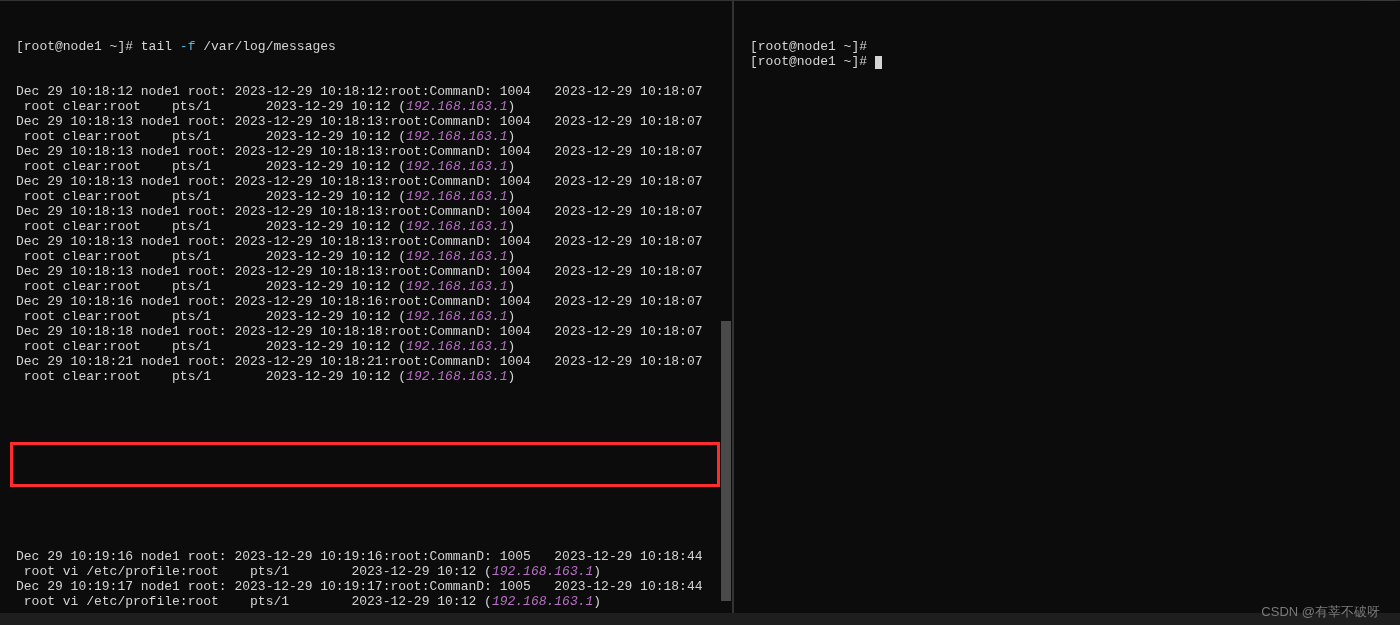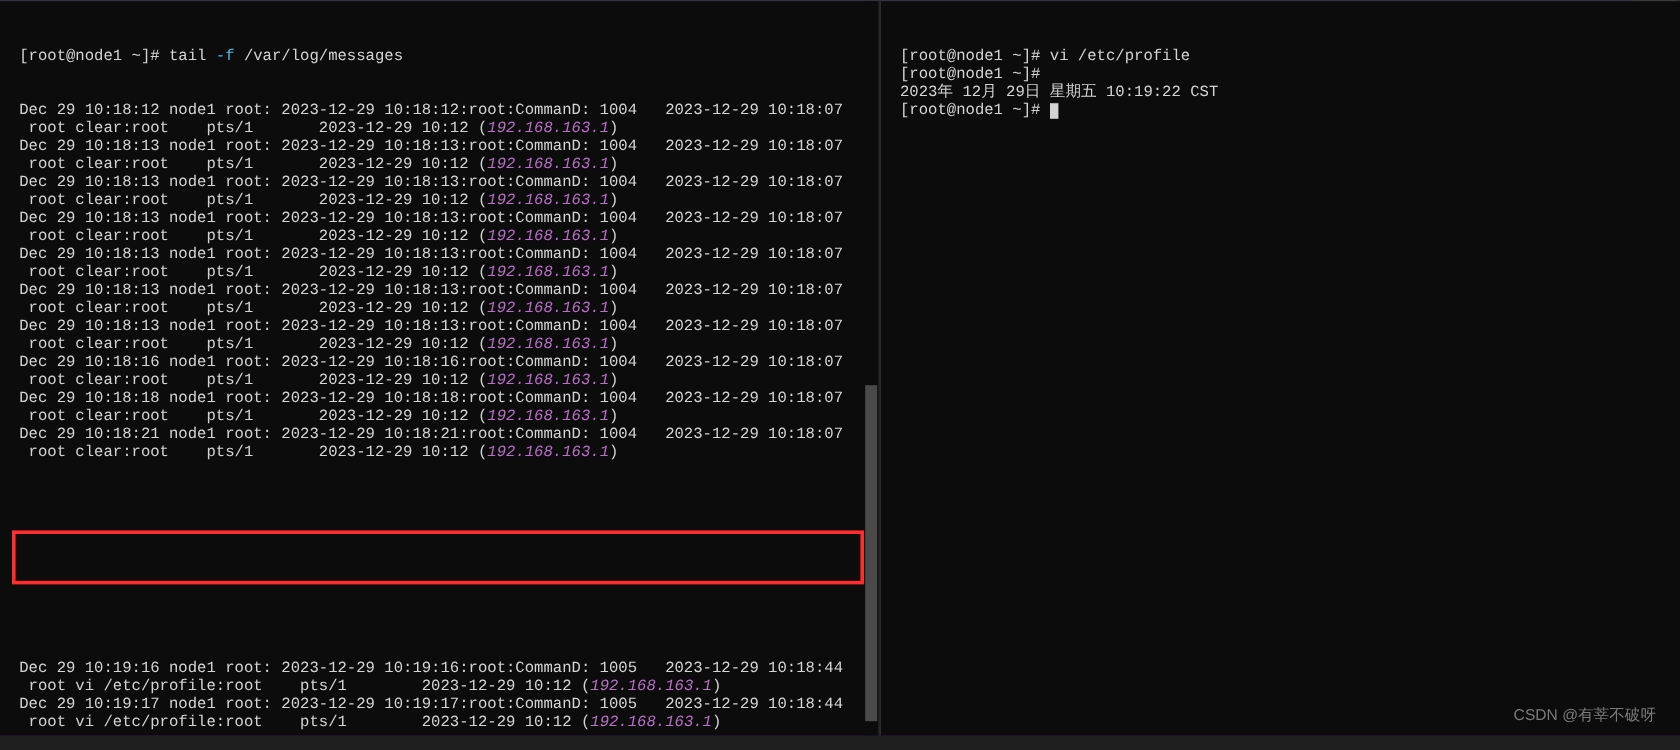--- a/index.html
+++ b/index.html
@@ -65,21 +65,21 @@
   .scrollbar-thumb {
     position: absolute;
     right: 1px;
     width: 10px;
     background: #4a4a4a;
     border-radius: 0;
   }
   .watermark {
     position: absolute;
     right: 20px;
-    bottom: 20px;
+    bottom: 4px;
     color: #7a7a7a;
     font-family: sans-serif;
     font-size: 13px;
   }
   .close-btn {
     position: absolute;
     top: -1px;
     right: 3px;
     width: 36px;
     height: 3px;
@@ -104,18 +104,18 @@
     
 
     <div class="highlight-box" style="left:10px; top:441px; width:710px; height:45px;"></div>
 
     <div class="scrollbar-v">
       <div class="scrollbar-thumb" style="top:320px;height:280px;"></div>
     </div>
   </div>
 
   <div class="pane pane-right">
-    <div id="right-lines"><div><span class="normal">[root@node1 ~]# vi /etc/profile</span></div><div><span class="normal">[root@node1 ~]# </span></div><div><span class="normal">2023年 12月 29日 星期五 10:19:22 CST</span></div><div><span class="normal">[root@node1 ~]# </span><span class="cursor"></span></div></div>
+    <div id="right-lines"><div><span class="normal">[root@node1 ~]# </span></div><div><span class="normal">[root@node1 ~]# </span><span class="cursor"></span></div></div>
   </div>
 
 </div>
 
 <div class="watermark">CSDN @有莘不破呀</div>
 
 </body></html>

